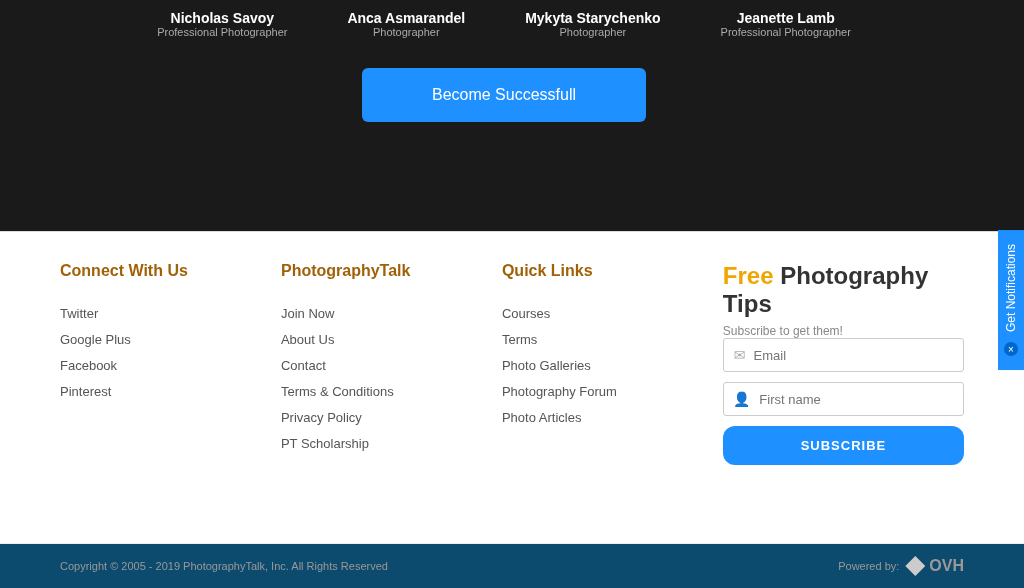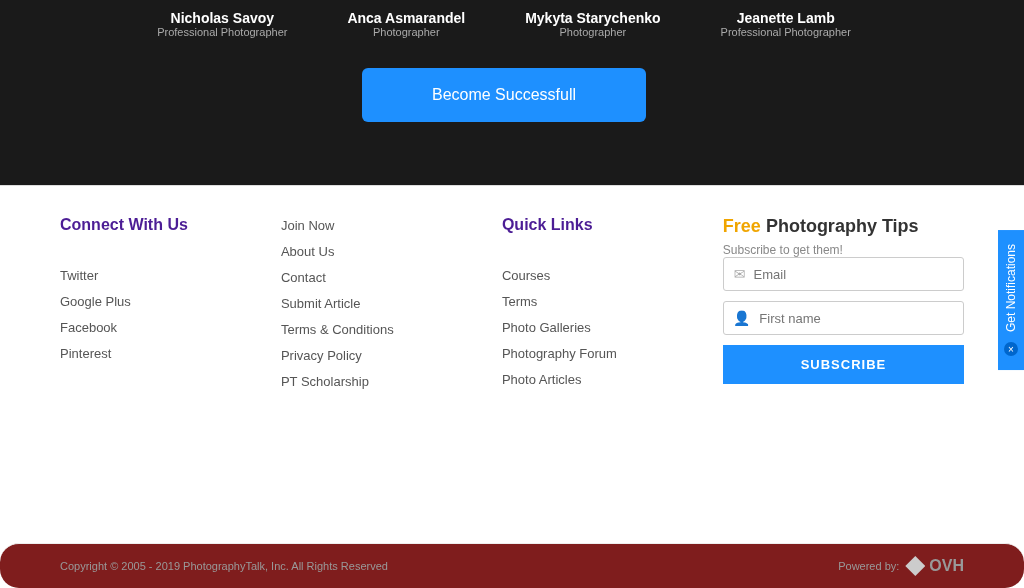--- a/index.html
+++ b/index.html
@@ -3,21 +3,21 @@
   <meta charset="utf-8">
   <style>
     * { margin: 0; padding: 0; box-sizing: border-box; }
     body { font-family: Arial, sans-serif; background: #fff; width: 1024px; height: 588px; overflow: hidden; position: relative; }
 
     
     .top-section {
       background: #1a1a1a;
       color: #fff;
       padding: 0 16px 40px 0;
-      height: 185px;
+      height: 231px;
       display: flex;
       flex-direction: column;
       align-items: center;
       justify-content: flex-start;
       padding-top: 10px;
     }
 
     .photographers-row {
       display: flex;
       justify-content: center;
@@ -65,22 +65,22 @@
       gap: 20px;
     }
 
     .footer-col {
       flex: 1;
     }
 
     .footer-col h3 {
       font-size: 16px;
       font-weight: bold;
-      color: #4c1d95;
-      margin-bottom: 32px;
+      color: #a16207;
+      margin-bottom: 24px;
     }
 
     .footer-col ul {
       list-style: none;
     }
 
     .footer-col ul li {
       margin-bottom: 8px;
     }
 
@@ -89,21 +89,21 @@
       text-decoration: none;
       font-size: 13px;
     }
 
     
     .newsletter-col {
       flex: 1.2;
     }
 
     .newsletter-col h3 {
-      font-size: 18px;
+      font-size: 24px;
       font-weight: bold;
       color: #333;
       margin-bottom: 6px;
     }
 
     .newsletter-col h3 span.free {
       color: #f0a500;
     }
 
     .newsletter-col .subtitle {
@@ -139,36 +139,35 @@
     .subscribe-btn {
       background: #1e90ff;
       color: #fff;
       border: none;
       width: 100%;
       padding: 12px;
       font-size: 13px;
       font-weight: bold;
       cursor: pointer;
       letter-spacing: 1px;
-      border-radius: 0;
+      border-radius: 12px;
     }
 
     
     .bottom-bar {
-      background: #7f1d1d;
+      background: #0c4a6e;
       border-top: 1px solid #eee;
       padding: 12px 60px;
       display: flex;
       justify-content: space-between;
       align-items: center;
       position: absolute;
       bottom: 0;
       left: 0;
       right: 0;
-      border-radius: 19px;
     }
 
     .copyright {
       font-size: 11px;
       color: #999;
     }
 
     .powered-by {
       display: flex;
       align-items: center;
@@ -262,25 +261,25 @@
     <h3>Connect With Us</h3>
     <ul>
       <li><a>Twitter</a></li>
       <li><a>Google Plus</a></li>
       <li><a>Facebook</a></li>
       <li><a>Pinterest</a></li>
     </ul>
   </div>
 
   <div class="footer-col">
+    <h3>PhotographyTalk</h3>
     <ul>
       <li><a>Join Now</a></li>
       <li><a>About Us</a></li>
       <li><a>Contact</a></li>
-      <li><a>Submit Article</a></li>
       <li><a>Terms &amp; Conditions</a></li>
       <li><a>Privacy Policy</a></li>
       <li><a>PT Scholarship</a></li>
     </ul>
   </div>
 
   <div class="footer-col">
     <h3>Quick Links</h3>
     <ul>
       <li><a>Courses</a></li>

